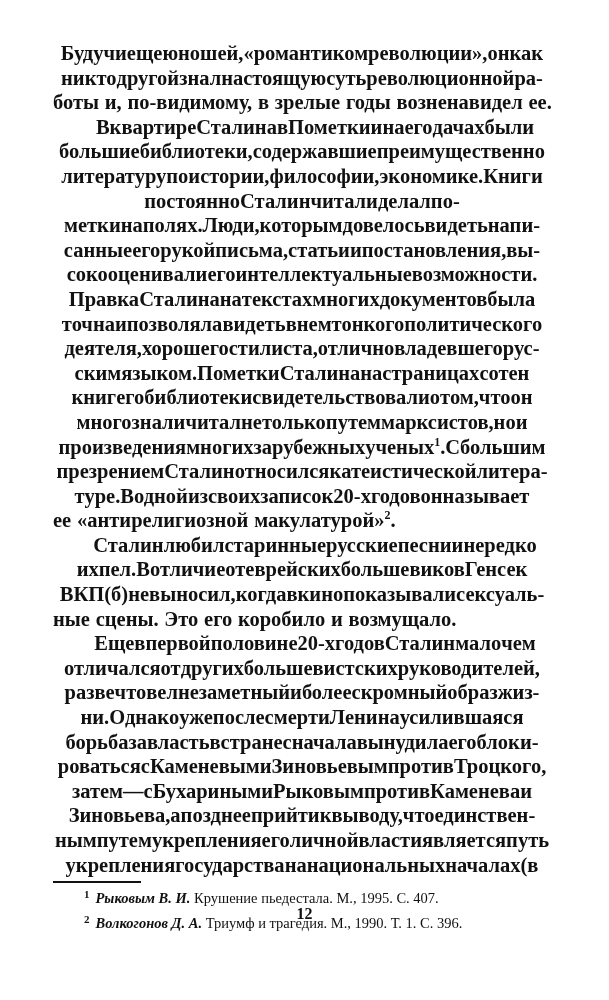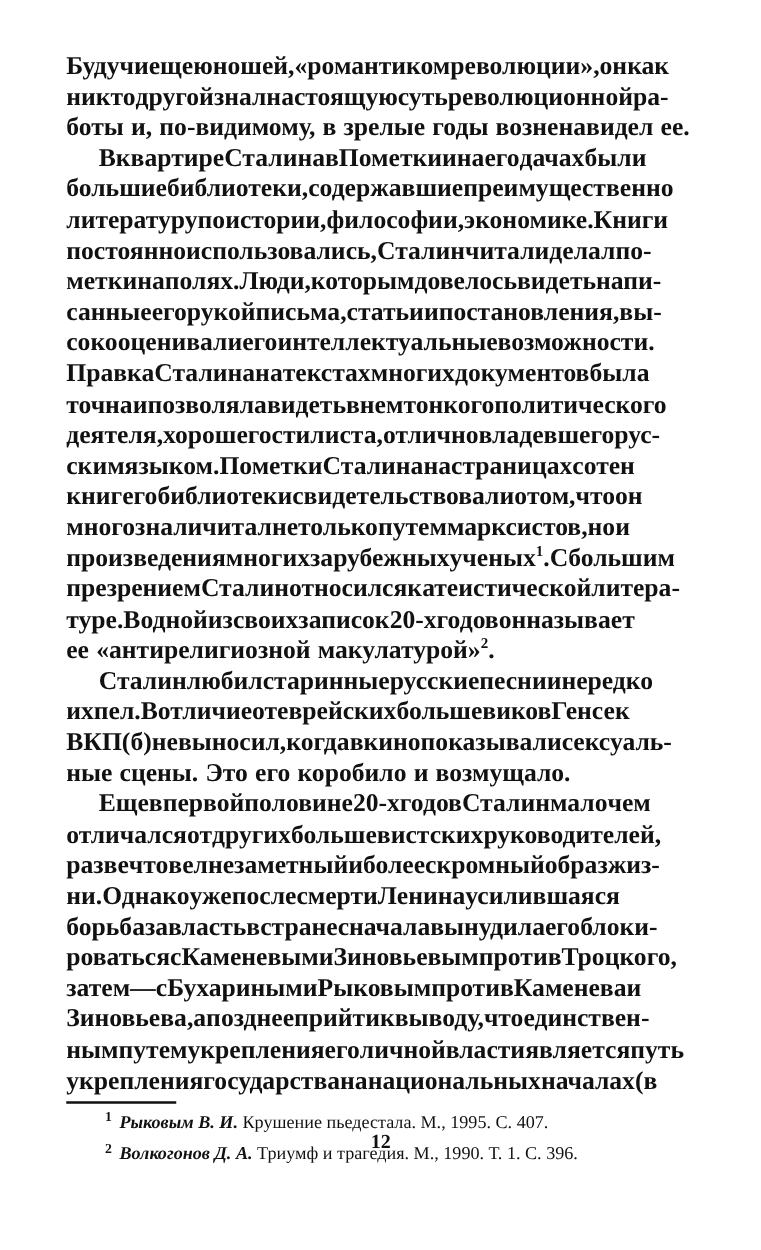--- a/index.html
+++ b/index.html
@@ -3,21 +3,21 @@
 <meta charset="utf-8">
 <style>
   html, body { margin: 0; padding: 0; background: #ffffff; }
   body { width: 609px; height: 1000px; position: relative; overflow: hidden; }
   .page {
     position: absolute; left: 53px; top: 41px; width: 498px;
     font-family: "Liberation Serif", serif;
     font-size: 20.5px; line-height: 24.6px; color: #111111;
     font-weight: bold;
   }
-  .line { white-space: nowrap; display: flex; justify-content: flex-start; height: 24.6px; }
+  .line { white-space: nowrap; display: flex; justify-content: center; height: 24.6px; }
   .line.last { justify-content: flex-start; }
   .line.indent { padding-left: 26px; }
   .line span.w { display: inline-block; }
   sup { font-size: 12px; line-height: 0; vertical-align: 8px; }
   .rule { position: absolute; left: 53px; top: 881px; width: 88px; height: 1.5px; background: #111; }
   .footnotes {
     position: absolute; left: 84px; top: 884px; width: 470px;
     font-family: "Liberation Serif", serif; font-size: 14.5px; line-height: 21px; color: #111;
   }
   .fn { white-space: nowrap; }
@@ -81,21 +81,20 @@
     <div class="line">
       <span class="w">литературу</span>
       <span class="w">по</span>
       <span class="w">истории,</span>
       <span class="w">философии,</span>
       <span class="w">экономике.</span>
       <span class="w">Книги</span>
     </div>
     <div class="line">
       <span class="w">постоянно</span>
-      <span class="w">использовались,</span>
       <span class="w">Сталин</span>
       <span class="w">читал</span>
       <span class="w">и</span>
       <span class="w">делал</span>
       <span class="w">по-</span>
     </div>
     <div class="line">
       <span class="w">метки</span>
       <span class="w">на</span>
       <span class="w">полях.</span>

